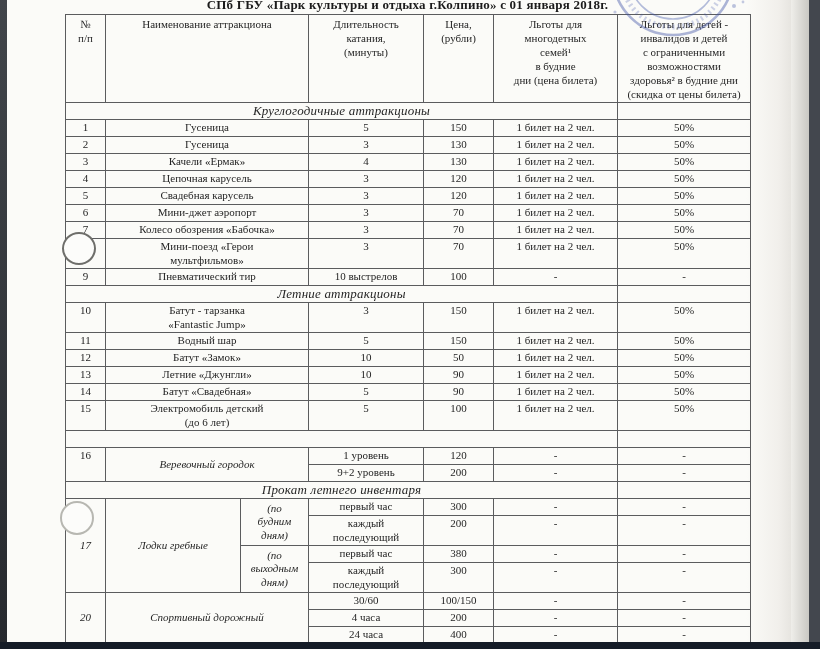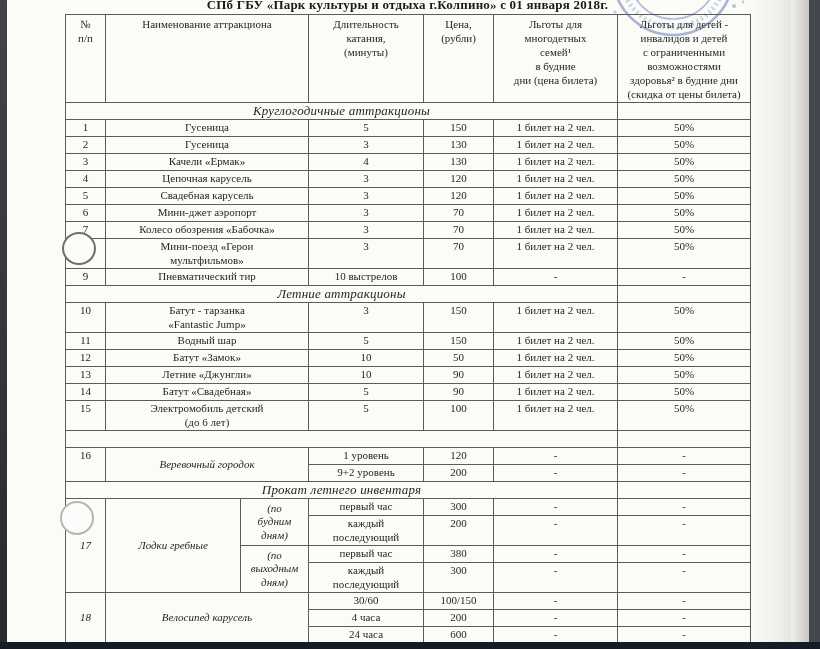--- a/index.html
+++ b/index.html
@@ -261,36 +261,36 @@
           <td>-</td>
         </tr>
         <tr>
           <td>каждый
 последующий</td>
           <td>300</td>
           <td>-</td>
           <td>-</td>
         </tr>
         <tr>
-          <td rowspan="3" class="va-mid">18</td>
-          <td colspan="2" rowspan="3" class="va-mid">Велосипед карусель</td>
+          <td rowspan="3" class="va-mid">20</td>
+          <td colspan="2" rowspan="3" class="va-mid">Спортивный дорожный</td>
           <td>30/60</td>
           <td>100/150</td>
           <td>-</td>
           <td>-</td>
         </tr>
         <tr>
           <td>4 часа</td>
           <td>200</td>
           <td>-</td>
           <td>-</td>
         </tr>
         <tr>
           <td>24 часа</td>
-          <td>600</td>
+          <td>400</td>
           <td>-</td>
           <td>-</td>
         </tr>
       </tbody>
   </table>
 
   <svg class="stamp" width="170" height="78" viewBox="0 0 170 78">
     <g fill="none" stroke="#3f54a8">
       <circle cx="78" cy="-25" r="60" stroke-width="2.6" opacity="0.5"></circle>
       <circle cx="78" cy="-25" r="44" stroke-width="1.6" opacity="0.45"></circle>

